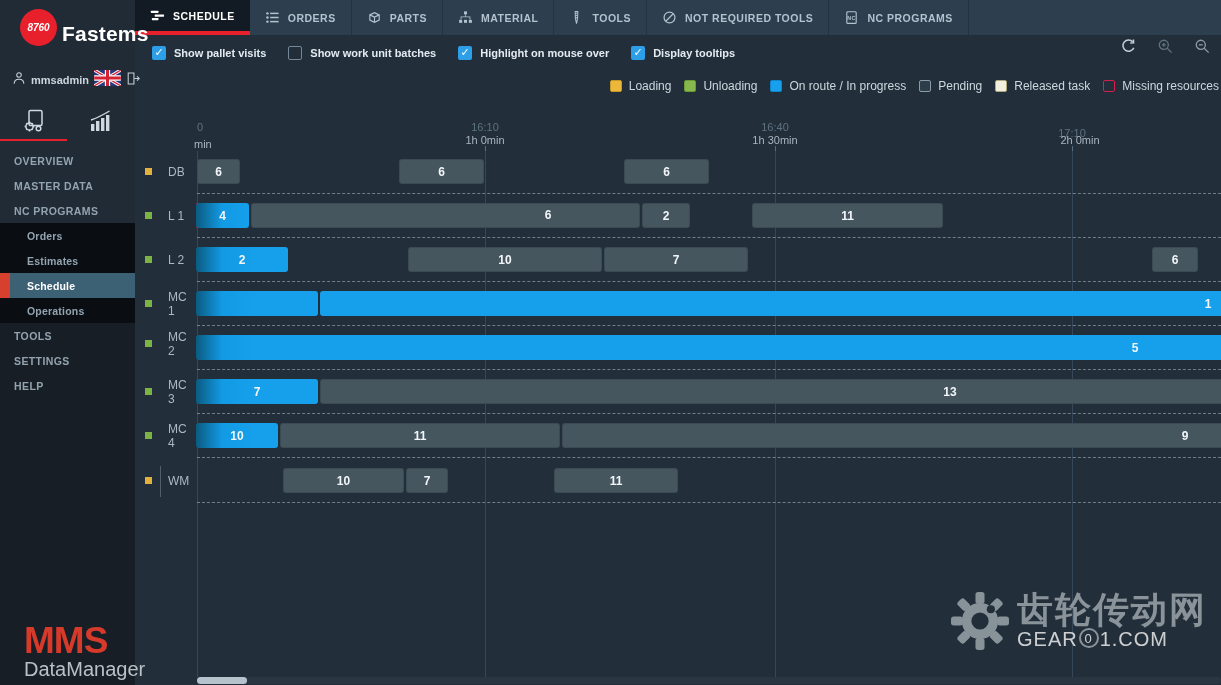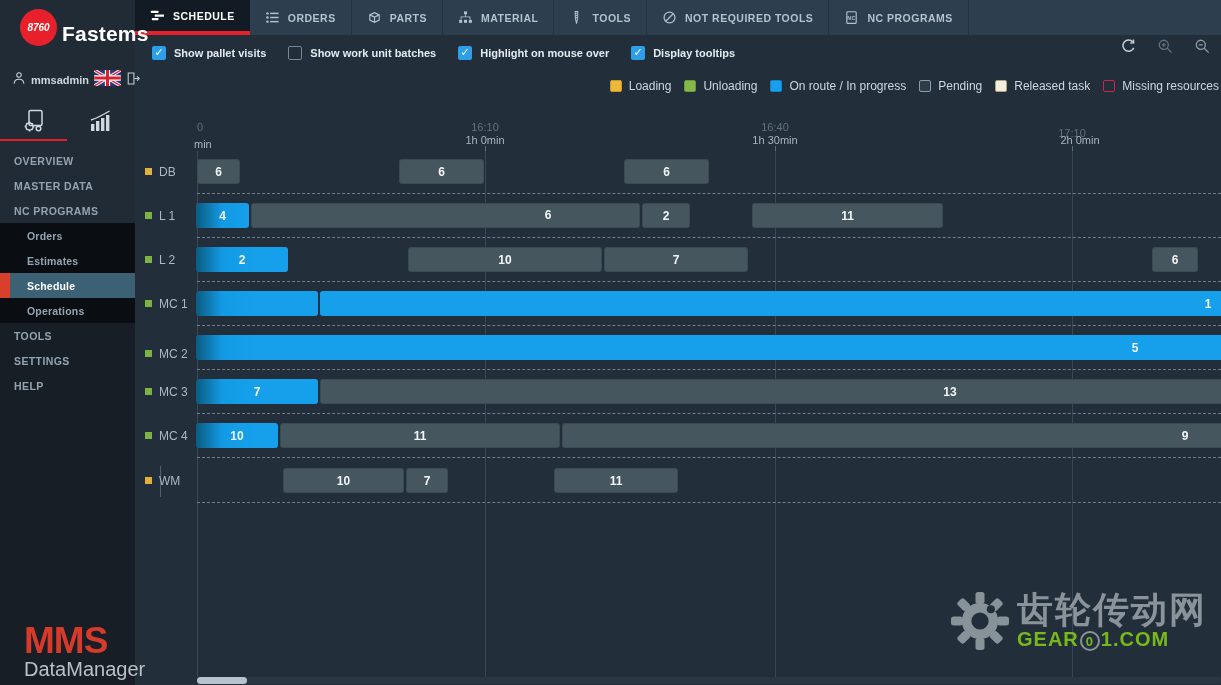--- a/index.html
+++ b/index.html
@@ -49,39 +49,39 @@
   #legendbar{position:absolute;left:135px;top:79px;width:1084px;display:flex;justify-content:flex-end;
              gap:13px;align-items:center;font-size:12px;color:#cdd7de;}
   .lg{display:flex;align-items:center;gap:7px;}
   .lg .sq{width:12px;height:12px;border-radius:2px;box-sizing:border-box;}
   
   .tick-time{position:absolute;transform:translateX(-50%);font-size:11px;color:#5f7280;}
   .tick-dur{position:absolute;transform:translateX(-50%);font-size:11px;color:#a8b6c0;}
   .tick-mark{position:absolute;width:1px;height:7px;background:#57707f;}
   .gridline{position:absolute;width:1px;background:#36475a;top:151px;height:526px;}
   .rowsep{position:absolute;left:197px;width:1024px;border-top:1px dashed rgba(190,205,215,.5);}
-  .rlabel{position:absolute;left:145px;width:48px;height:25px;display:flex;align-items:center;gap:7px;
+  .rlabel{position:absolute;left:145px;width:48px;height:25px;display:flex;align-items:center;gap:16px;
           font-size:12px;color:#aab9c3;}
   .rlabel .mk{width:7px;height:7px;flex:none;}
   #bars-clip{position:absolute;left:196px;top:150px;width:1025px;height:527px;overflow:hidden;}
   .bar{position:absolute;height:25px;border-radius:3px;display:flex;align-items:center;justify-content:center;
        font-size:12px;font-weight:bold;color:#f2f6f8;box-sizing:border-box;cursor:pointer;}
   .bar.pending{background:#45565f;box-shadow:inset 0 0 0 1px rgba(0,0,0,.12);}
   .bar.inprogress{background:#16a0ec;}
   .bar.fade{background:linear-gradient(90deg,#0b5b80 0px,#129ae4 26px,#16a0ec 60px);}
   .bar.missing{box-shadow:-2px 0 0 rgba(206,32,77,.85);}
   .bar .off{position:absolute;transform:translateX(-50%);top:0;line-height:25px;}
   #marker-line{position:absolute;left:160px;top:466px;width:1px;height:31px;background:rgba(150,170,185,.4);}
   #scroll-track{position:absolute;left:197px;top:677px;width:1024px;height:7px;background:#2a3641;border-radius:4px;}
   #scroll-handle{position:absolute;left:197px;top:677px;width:50px;height:7px;background:#b7c3cc;border-radius:4px;cursor:pointer;}
   
   #watermark{position:absolute;right:14px;top:592px;display:flex;align-items:center;gap:8px;opacity:.88;}
   #wm-text{display:flex;flex-direction:column;}
   #wm-title{font-size:36px;font-weight:bold;color:#99a1a8;letter-spacing:2px;line-height:30px;}
-  #wm-domain{font-size:20px;font-weight:bold;color:#84cc16;letter-spacing:1px;display:flex;align-items:flex-end;margin-top:3px;}
+  #wm-domain{font-size:20px;font-weight:normal;color:#e5e5e5;letter-spacing:1px;display:flex;align-items:flex-start;margin-top:3px;}
   #wm-zero{border:2px solid #99a1a8;border-radius:50%;width:16px;height:16px;display:inline-flex;
            align-items:center;justify-content:center;font-size:13px;margin:0 1px;}
 </style>
 </head>
 <body>
 
 <div id="app">
 
   <div id="gantt">
     <div id="axis-partial" style="position:absolute;left:194px;top:121px;font-size:11px;color:#5f7280;">
@@ -115,21 +115,21 @@
           <span>L 1</span>
         </div>
         <div class="rlabel" style="top: 247px;">
           <span class="mk" style="background:#7cb342"></span>
           <span>L 2</span>
         </div>
         <div class="rlabel" style="top: 291px;">
           <span class="mk" style="background:#7cb342"></span>
           <span>MC 1</span>
         </div>
-        <div class="rlabel" style="top: 341px;">
+        <div class="rlabel" style="top: 331px;">
           <span class="mk" style="background:#7cb342"></span>
           <span>MC 2</span>
         </div>
         <div class="rlabel" style="top: 379px;">
           <span class="mk" style="background:#7cb342"></span>
           <span>MC 3</span>
         </div>
         <div class="rlabel" style="top: 423px;">
           <span class="mk" style="background:#7cb342"></span>
           <span>MC 4</span>

